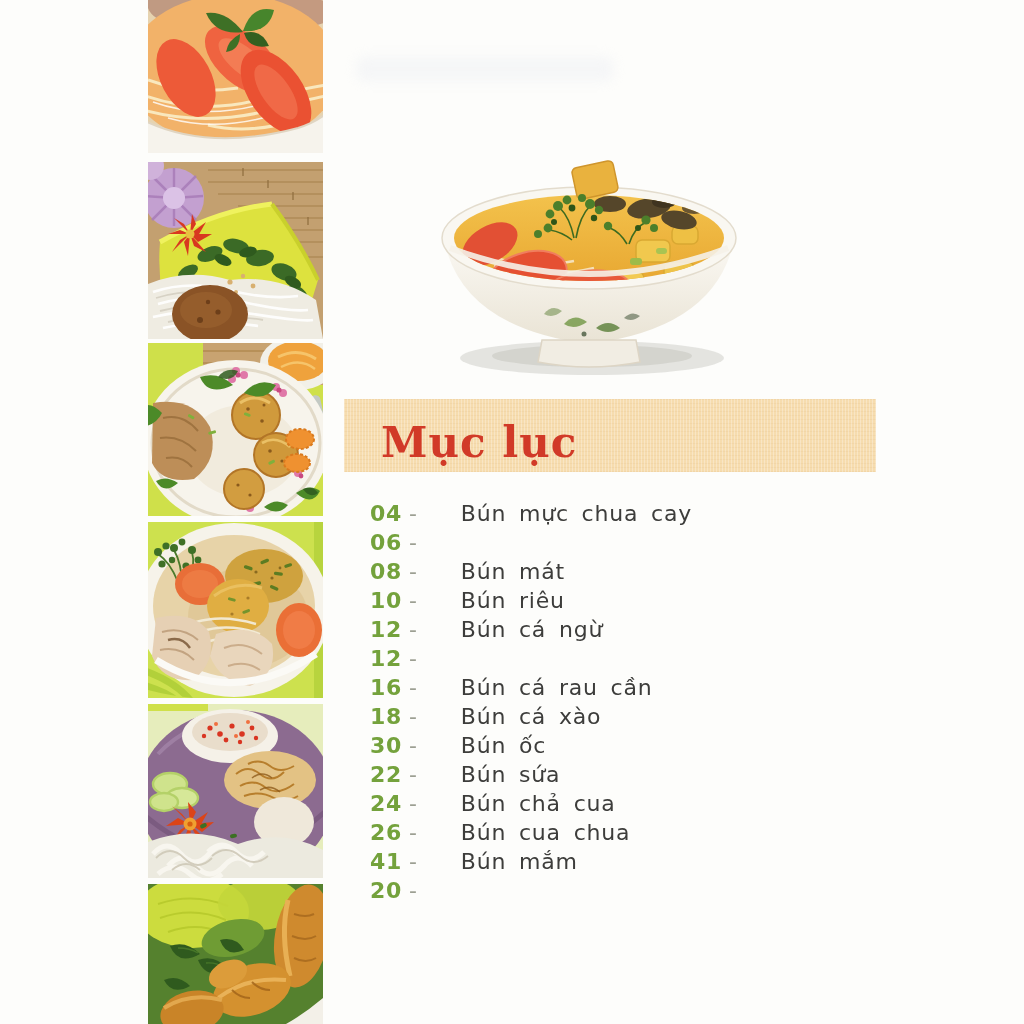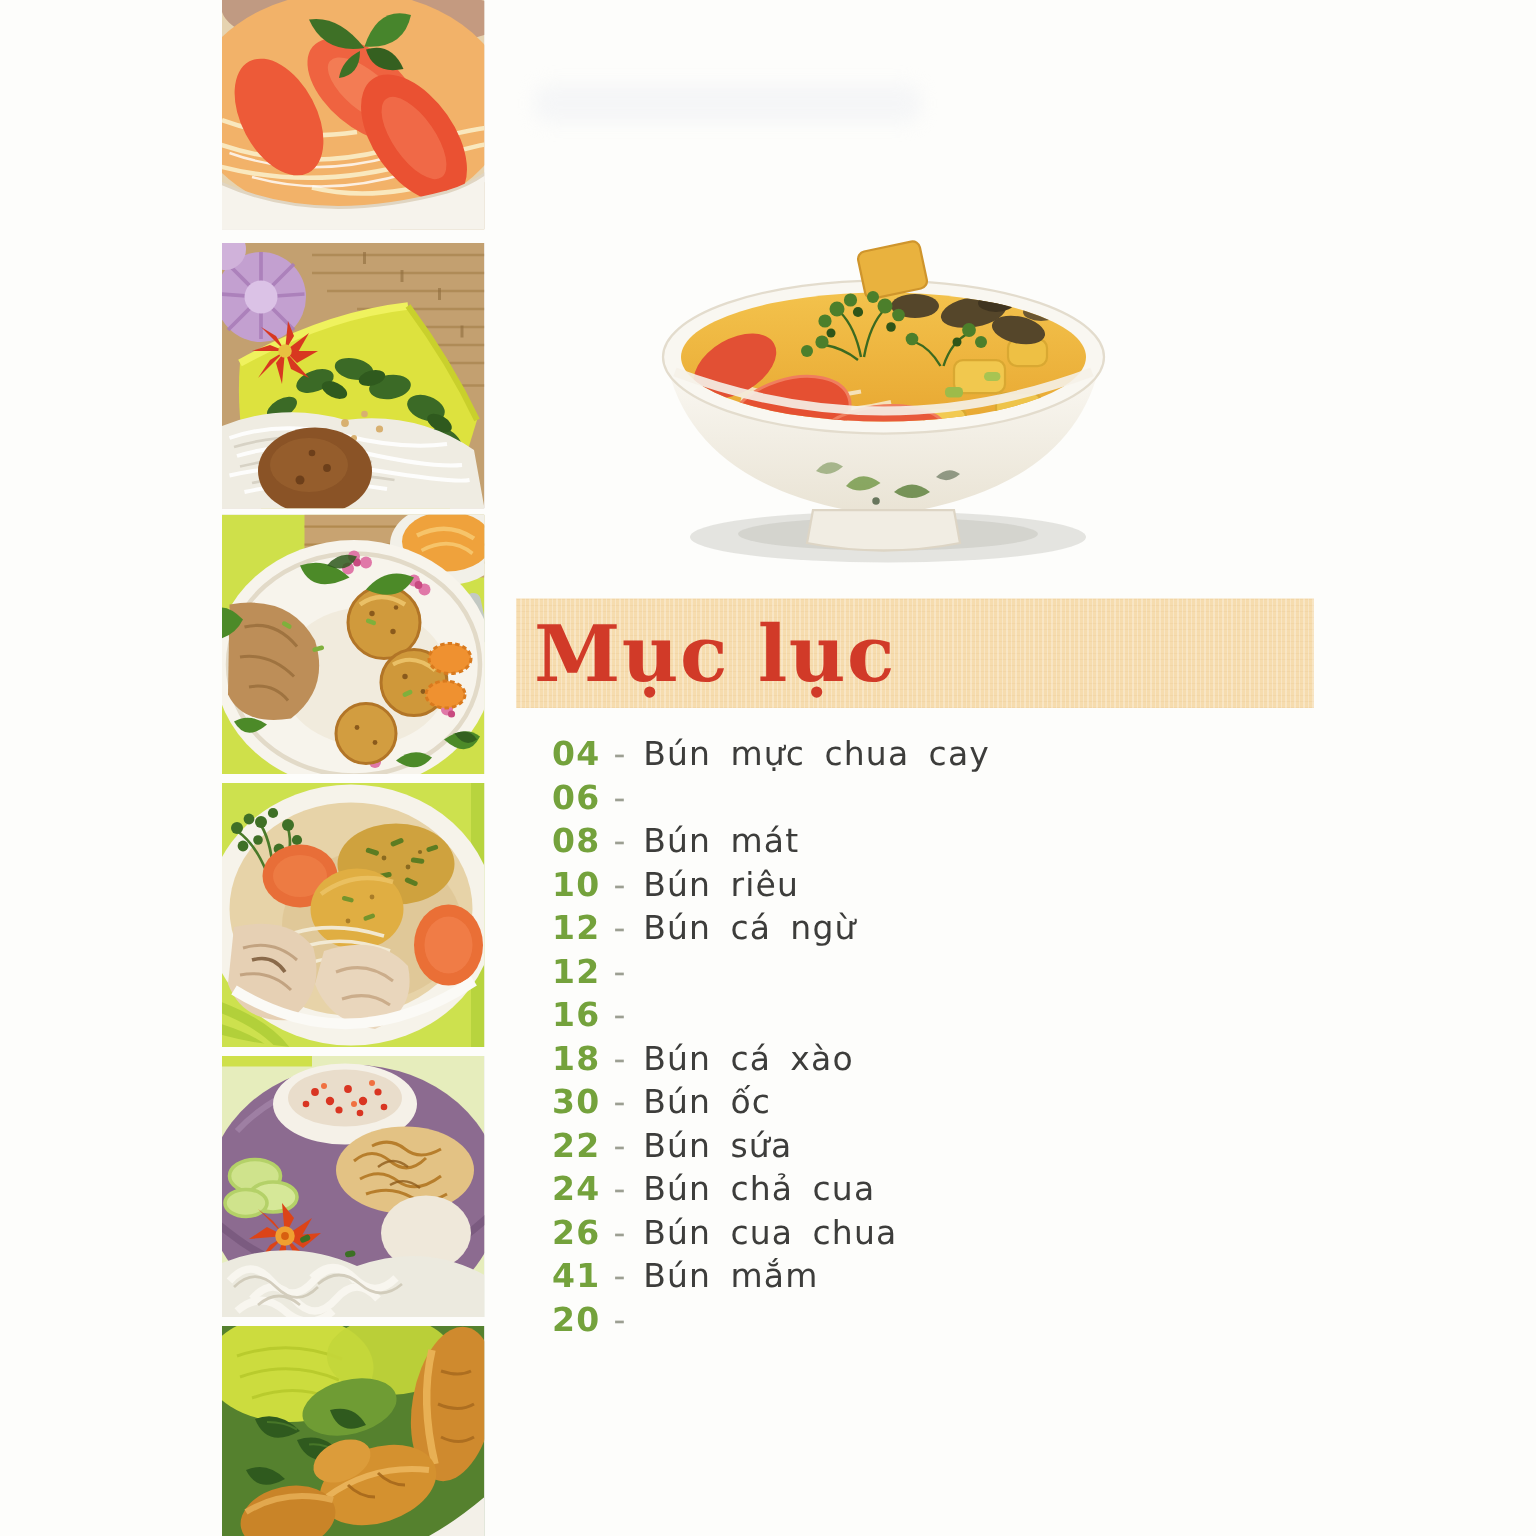--- a/index.html
+++ b/index.html
@@ -27,31 +27,31 @@
   .hero{position:absolute;left:424px;top:148px;width:330px;height:235px;margin:0;}
   .hero svg{display:block;width:100%;height:100%;}
 
   
   .banner{position:absolute;left:344px;top:399px;width:532px;height:73px;
     background:#f6dcae;
     background-image:
       repeating-linear-gradient(90deg, rgba(255,255,255,.28) 0 1px, rgba(255,255,255,0) 1px 3px),
       repeating-linear-gradient(0deg, rgba(206,162,94,.10) 0 1px, rgba(0,0,0,0) 1px 4px);
   }
-  .banner-title{margin:0;padding:7px 0 0 12px;
-    font-family:"DejaVu Serif", serif;font-weight:bold;font-size:52px;
+  .banner-title{margin:12px;padding:7px 0 0 25px;
+    font-family:"DejaVu Serif", serif;font-weight:bold;font-size:42px;
     color:#d13a28;letter-spacing:1px;}
 
   
-  .toc{position:absolute;left:368px;top:489px;margin:0;padding:0;list-style:none;}
+  .toc{position:absolute;left:368px;top:499px;margin:0;padding:0;list-style:none;text-align:center;}
   .toc-row{height:29px;display:flex;align-items:center;
     font-size:22px;color:#3d3d3b;letter-spacing:.8px;white-space:nowrap;}
   .toc-row .num{color:#74a23c;font-weight:bold;width:36px;flex:0 0 auto;}
   .toc-row .dash{color:#9c9f92;margin:0 11px 0 5px;flex:0 0 auto;}
-  .toc-row .title{word-spacing:5px;}
+  .toc-row .title{word-spacing:5px;margin-left:32px;}
 </style>
 </head>
 <body>
 
 <div class="page">
 
   <div class="watermark"></div>
 
   <figure class="photo p1">
     <svg viewBox="0 0 175 153">
@@ -590,20 +590,21 @@
       <span class="dash">-</span>
       <span class="title">Bún cá ngừ</span>
     </li>
     <li class="toc-row">
       <span class="num">12</span>
       <span class="dash">-</span>
     </li>
     <li class="toc-row">
       <span class="num">16</span>
       <span class="dash">-</span>
+      <span class="title">Bún cá rau cần</span>
     </li>
     <li class="toc-row">
       <span class="num">18</span>
       <span class="dash">-</span>
       <span class="title">Bún cá xào</span>
     </li>
     <li class="toc-row">
       <span class="num">30</span>
       <span class="dash">-</span>
       <span class="title">Bún ốc</span>

